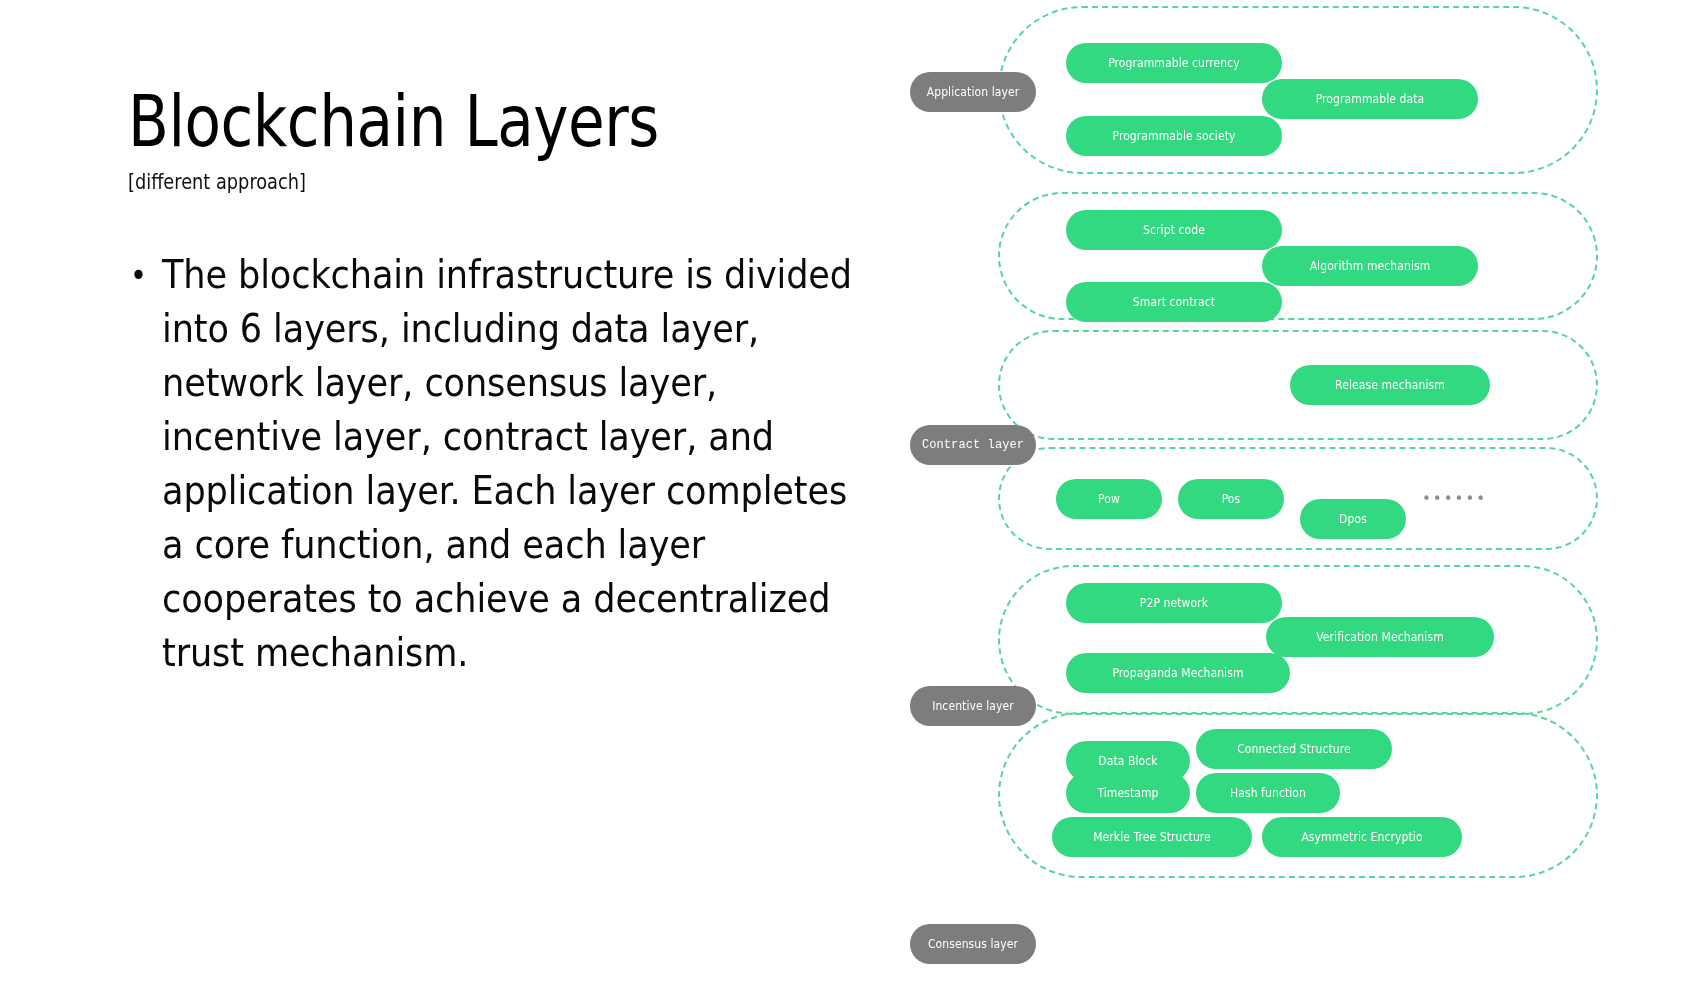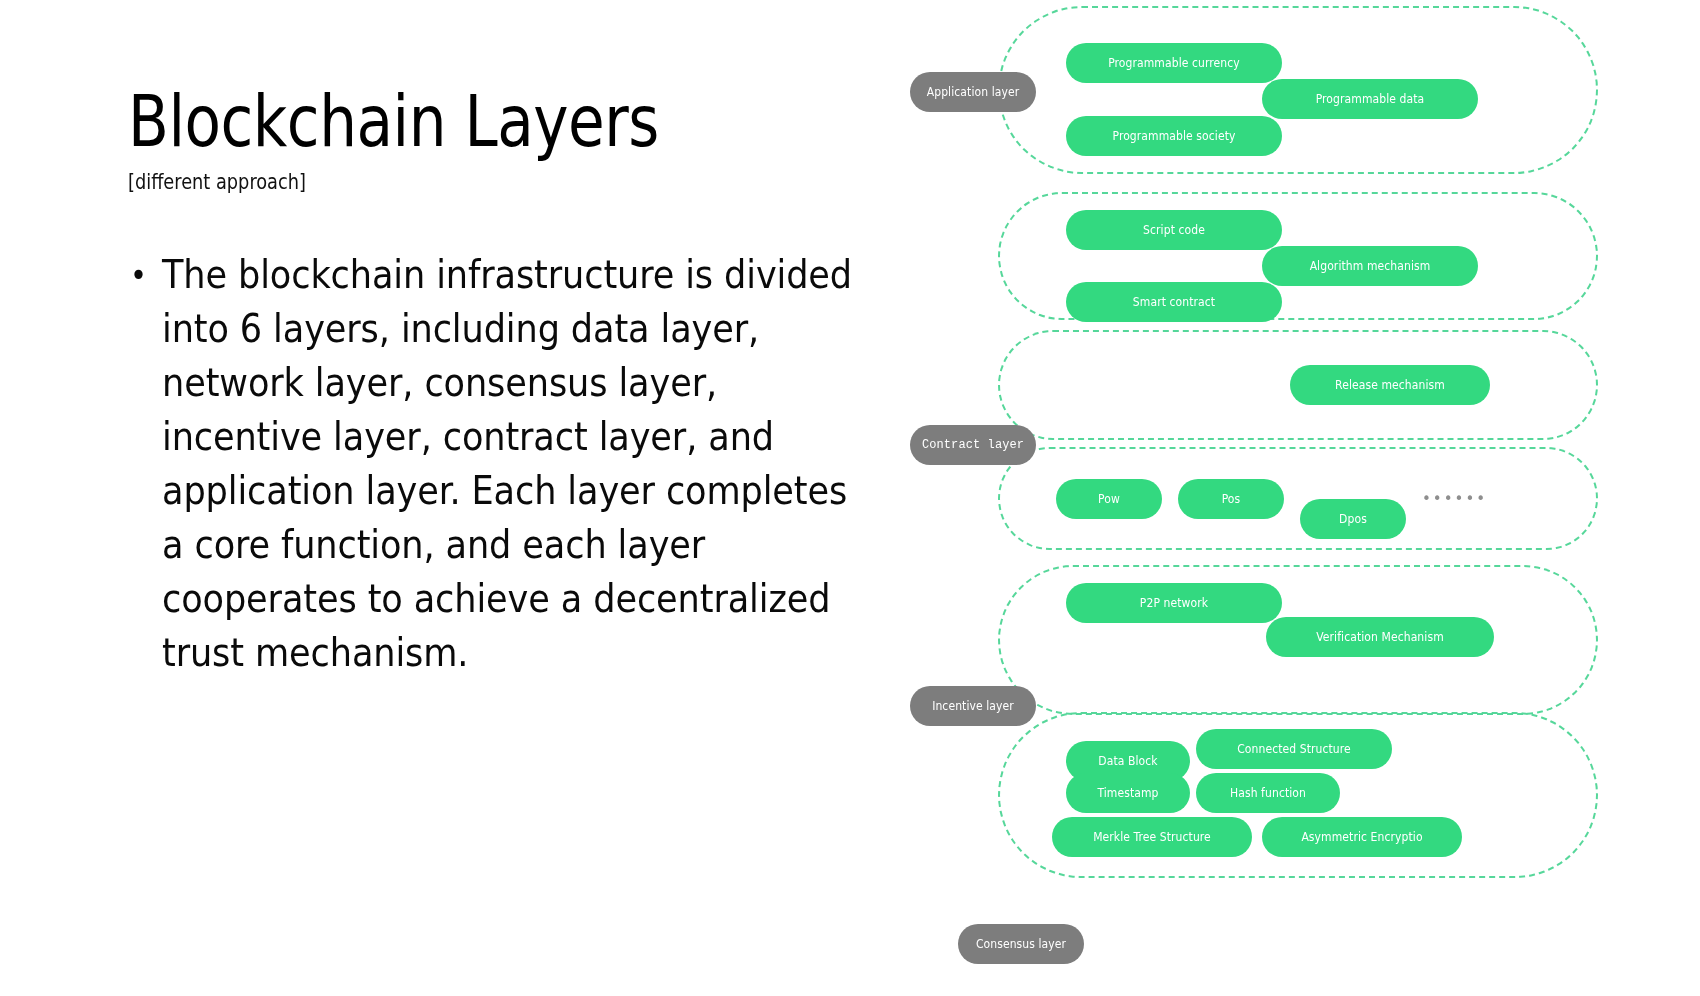--- a/index.html
+++ b/index.html
@@ -170,21 +170,21 @@
   
   #group-incentive { top: 330px; height: 125px; }
   #group-incentive .layer-shell { top: 0; height: 110px; }
   #group-incentive .layer-label { top: 356px; }
   #node-distribution-mechanism { left: 166px; top: 35px; width: 216px; }
   #node-release-mechanism      { left: 390px; top: 35px; width: 200px; }
 
   
   #group-consensus { top: 447px; height: 120px; }
   #group-consensus .layer-shell { top: 0; height: 103px; }
-  #group-consensus .layer-label { top: 477px; margin-left: 48px; }
+  #group-consensus .layer-label { top: 477px; }
   #node-pow  { left: 156px; top: 32px; width: 106px; }
   #node-pos  { left: 278px; top: 32px; width: 106px; }
   #node-dpos { left: 400px; top: 20px; width: 106px; margin-top: 32px; }
   #consensus-ellipsis { left: 522px; top: 32px; }
 
   
   #group-network { top: 565px; height: 160px; }
   #group-network .layer-shell { top: 0; height: 150px; }
   #node-p2p-network           { left: 166px; top: 18px; width: 216px; }
   #node-verification-mechanism{ left: 366px; top: 52px; width: 228px; }
@@ -246,20 +246,21 @@
     <div class="node" id="node-pos">Pos</div>
     <div class="node" id="node-dpos">Dpos</div>
     <div class="ellipsis-dots" id="consensus-ellipsis">••••••</div>
   </div>
 
   <div class="layer-group" id="group-network">
     <div class="layer-shell"></div>
 
     <div class="node" id="node-p2p-network">P2P network</div>
     <div class="node" id="node-verification-mechanism">Verification Mechanism</div>
+    <div class="node" id="node-propaganda-mechanism">Propaganda Mechanism</div>
   </div>
 
   <div class="layer-group" id="group-data">
     <div class="layer-shell"></div>
 
     <div class="node" id="node-data-block">Data Block</div>
     <div class="node" id="node-connected-structure">Connected Structure</div>
     <div class="node" id="node-timestamp">Timestamp</div>
     <div class="node" id="node-hash-function">Hash function</div>
     <div class="node" id="node-merkle-tree">Merkle Tree Structure</div>

